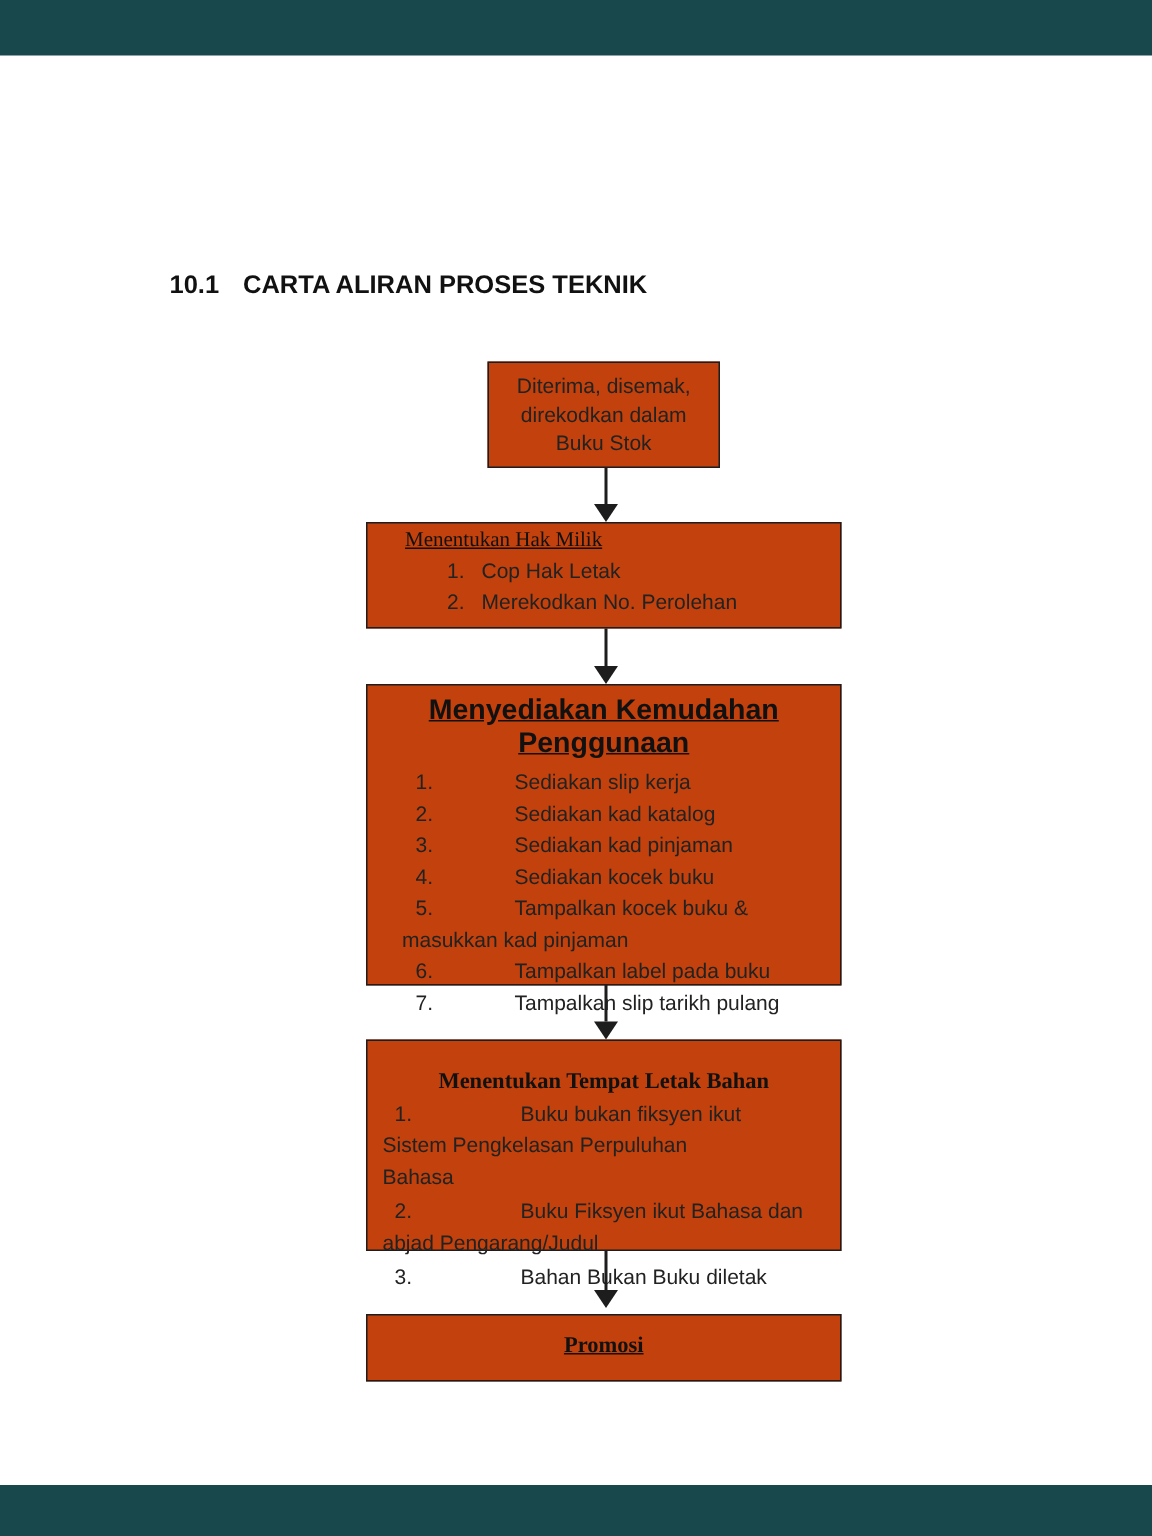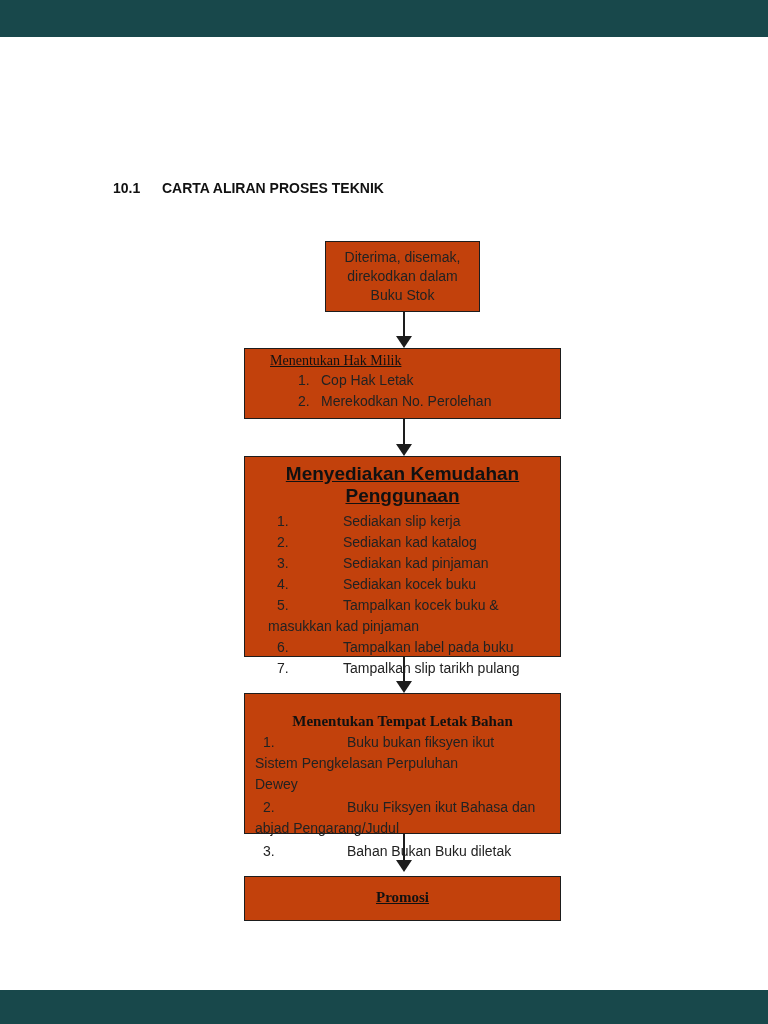--- a/index.html
+++ b/index.html
@@ -8,21 +8,21 @@
     background:#ffffff;
     font-family:"Liberation Sans","DejaVu Sans",sans-serif;
     color:#1a1a1a;
   }
   .viewer-bar{position:absolute;left:0;width:768px;background:#18484b;}
   .bar-top{top:0;height:37px;}
   .bar-bottom{top:990px;height:34px;}
 
   .doc-heading{
     position:absolute;left:113px;top:180px;
-    font-weight:bold;font-size:14px;color:#111;
+    font-weight:bold;font-size:17px;color:#111;
     display:flex;
   }
   .doc-heading .num{width:49px;}
 
   .fc-box{
     position:absolute;background:#c2410c;
     border:1.5px solid #1d1d1d;box-sizing:border-box;
     font-size:14px;color:#222;
   }
 
@@ -125,21 +125,21 @@
   <p class="it"><span class="num">7.</span><span>Tampalkan slip tarikh pulang</span></p>
 </div>
 
 <div class="arrow arrow3">
   <div class="stem"></div>
   <div class="head"></div>
 </div>
 
 <div class="fc-box box4">
   <div class="hdr">Menentukan Tempat Letak Bahan</div>
-  <p class="it"><span class="num">1.</span><span>Buku bukan fiksyen ikut</span><span class="cont">Sistem Pengkelasan Perpuluhan</span><span class="cont">Dewey</span></p>
+  <p class="it"><span class="num">1.</span><span>Buku bukan fiksyen ikut</span><span class="cont">Sistem Pengkelasan Perpuluhan</span><span class="cont">Bahasa</span></p>
   <p class="it"><span class="num">2.</span><span>Buku Fiksyen ikut Bahasa dan</span><span class="cont">abjad Pengarang/Judul</span></p>
   <p class="it"><span class="num">3.</span><span>Bahan Bukan Buku diletak</span></p>
 </div>
 
 <div class="arrow arrow4">
   <div class="stem"></div>
   <div class="head"></div>
 </div>
 
 <div class="fc-box box5">

